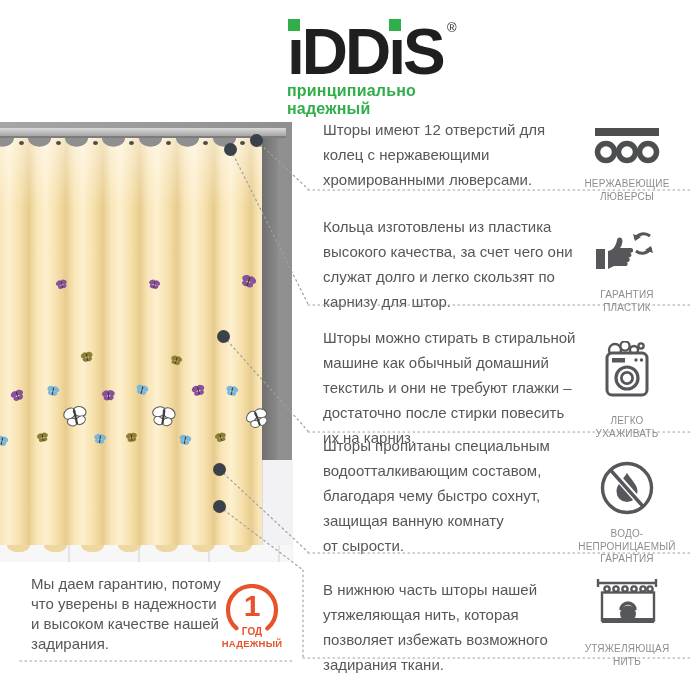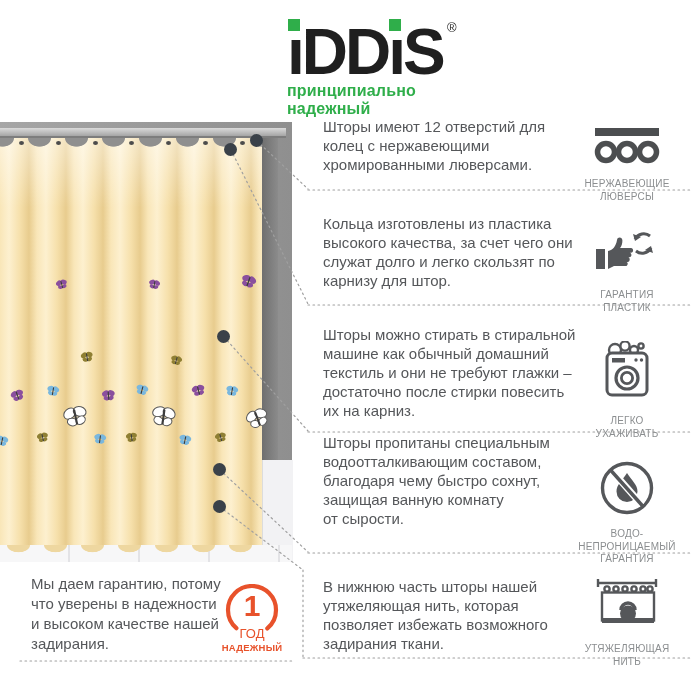--- a/index.html
+++ b/index.html
@@ -34,29 +34,29 @@
     background-image:radial-gradient(16px 12px at 18.5px 0px,#8f8f8f 0 11px,rgba(0,0,0,0) 12px);
     background-size:37px 13px;background-repeat:repeat-x;background-position:21px 0;}
   .curtain-bottom{position:absolute;left:0;top:423px;width:262px;height:13px;
     background-image:radial-gradient(19px 12px at 18.5px 0px,#eed7a0 0 11px,rgba(0,0,0,0) 12px);
     background-size:37px 13px;background-repeat:repeat-x;}
   .grommet{position:absolute;width:5px;height:4px;border-radius:50%;background:#4c4c4c;}
   .anchor-dot{position:absolute;width:13px;height:13px;border-radius:50%;background:#3a4149;z-index:4;}
   
   .leaders{position:absolute;left:0;top:0;width:700px;height:700px;z-index:3;pointer-events:none;}
   
-  .feature-text{position:absolute;left:323px;width:270px;font-size:15px;line-height:19px;white-space:pre-line;color:var(--text);}
+  .feature-text{position:absolute;left:323px;width:270px;font-size:15px;line-height:25px;white-space:pre-line;color:var(--text);}
   .icon-box{position:absolute;z-index:2;}
   .icon-label{position:absolute;width:124px;text-align:center;font-size:10px;line-height:12.5px;color:var(--label);white-space:pre-line;letter-spacing:.2px;margin-top:15px;}
   
   .guarantee-text{position:absolute;left:31px;top:574px;font-size:15px;line-height:20px;white-space:pre-line;color:var(--text);}
   .badge{position:absolute;left:212px;top:584px;width:80px;display:flex;flex-direction:column;align-items:center;}
   .badge-ring{position:relative;width:60px;height:54px;}
   .badge-num{position:absolute;left:0;top:5px;width:60px;text-align:center;font-size:30px;font-weight:700;color:var(--orange);}
-  .badge-unit{margin-top:-12px;font-size:13px;font-weight:400;color:var(--orange);text-align:center;}
+  .badge-unit{margin-top:-12px;font-size:10px;font-weight:700;color:var(--orange);text-align:center;}
   .badge-word{margin-top:1px;font-size:9.5px;font-weight:700;color:var(--orange);letter-spacing:.2px;}
 </style>
 </head>
 <body style="--green: #2fae4a; --orange: #e8522b; --text: #55575a; --label: #8b8e90;">
 
 <div class="logo">
   <div class="logo-row">
     <span class="logo-letter logo-i">ı<span class="sq"></span></span>
       <span class="logo-letter">D</span>
       <span class="logo-letter">D</span>

